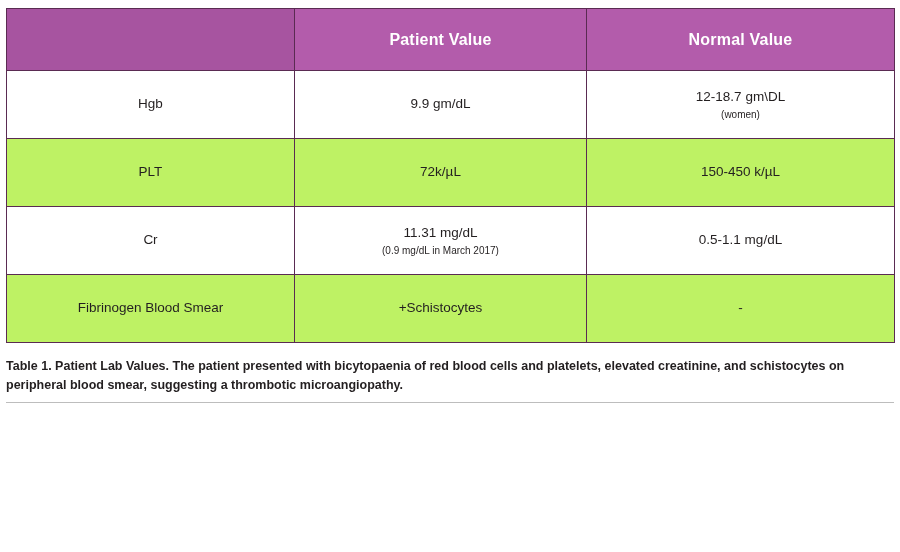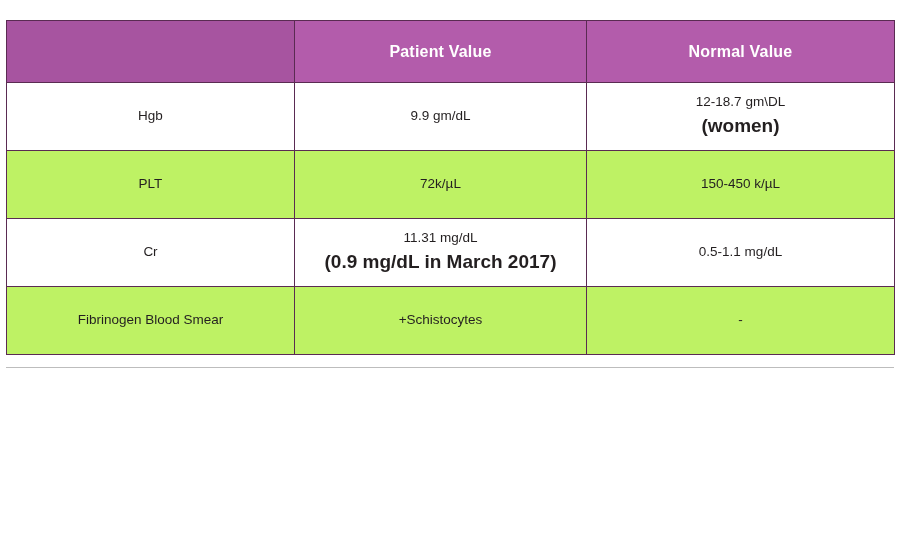--- a/index.html
+++ b/index.html
@@ -17,21 +17,21 @@
   .page {
     position: relative;
     width: 900px;
     height: 552px;
     box-sizing: border-box;
     padding: 8px 6px 0 6px;
   }
   table.lab {
     border-collapse: collapse;
     width: 888px;
-    margin: 12px auto;
+    margin: 0 auto;
     table-layout: fixed;
     padding-left: 12px;
   }
   table.lab td, table.lab th {
     border: 1px solid #5a2b52;
     vertical-align: middle;
     text-align: center;
     padding: 6px 8px;
     box-sizing: border-box;
   }
@@ -57,22 +57,21 @@
     background: #bef264;
   }
   tbody td {
     font-size: 13.5px;
     color: #231f20;
     height: 68px;
     line-height: 1.5;
   }
   tbody td .sub {
     display: block;
-    font-size: 19px;
-    font-weight: bold;
+    font-size: 10px;
   }
   .caption {
     width: 888px;
     margin: 14px auto 0 auto;
     font-size: 12.5px;
     line-height: 1.55;
     color: #231f20;
     text-align: left;
     font-weight: bold;
   }
@@ -138,16 +137,21 @@
         <td>
           <span>+Schistocytes</span>
         </td>
         <td>
           <span>-</span>
         </td>
       </tr>
     </tbody>
   </table>
 
+  <div class="caption">
+    <span>Table 1.</span>
+    <span>Patient Lab Values.</span>
+    <span class="body">The patient presented with bicytopaenia of red blood cells and platelets, elevated creatinine, and schistocytes on peripheral blood smear, suggesting a thrombotic microangiopathy.</span>
+  </div>
 
   <div class="rule"></div>
 
 </div>
 
 </body></html>

